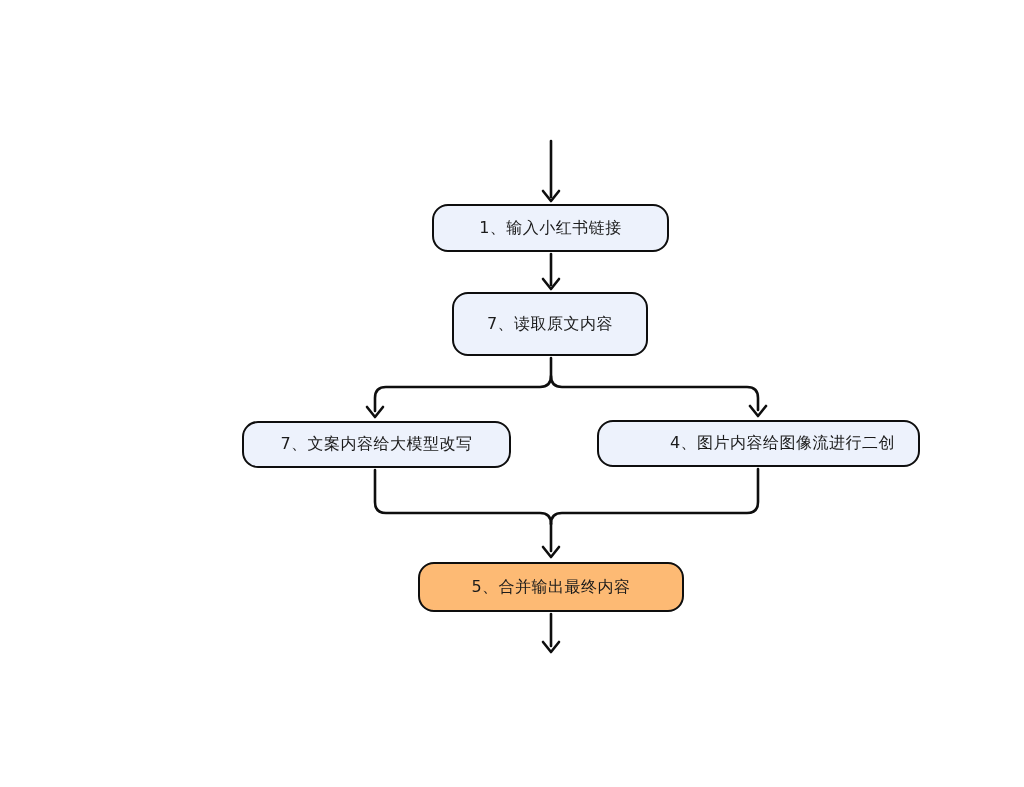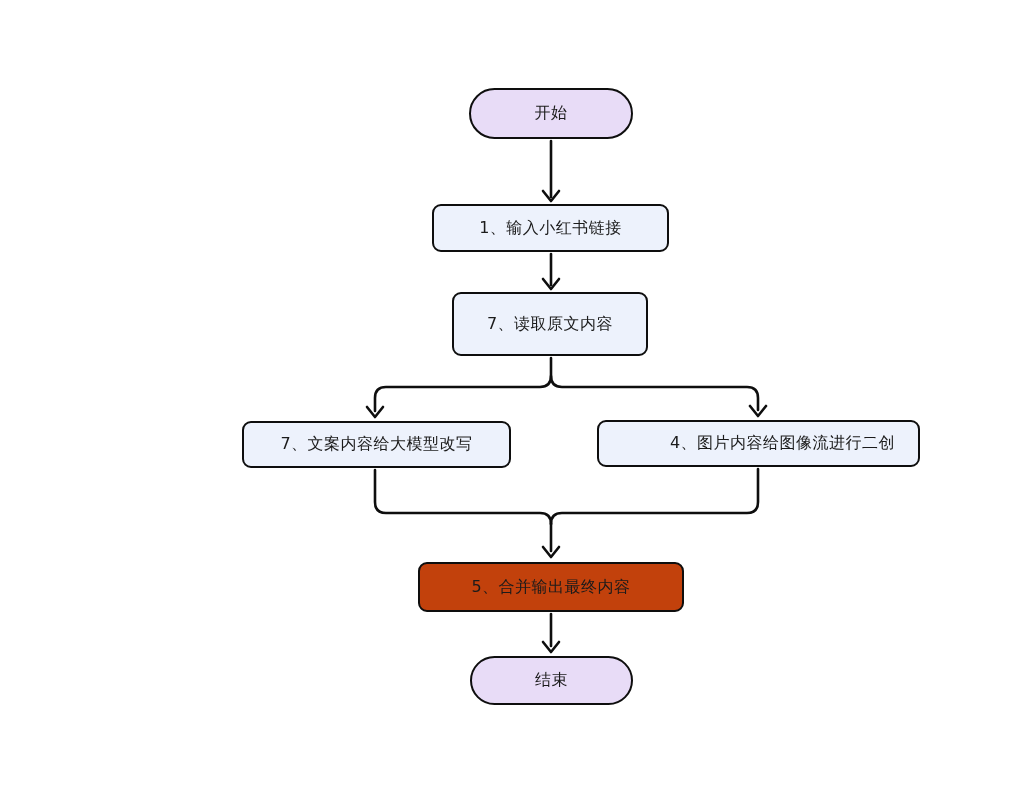--- a/index.html
+++ b/index.html
@@ -34,21 +34,21 @@
     display: flex;
     align-items: center;
     justify-content: center;
     box-sizing: border-box;
     border: 2.6px solid #0e0e0e;
     color: #1b1b1b;
     font-size: 16px;
     letter-spacing: 0.5px;
     white-space: nowrap;
   }
-  .node.process { border-radius: 9px; }
+  .node.process { border-radius: 16px; }
   .node.terminal { border-radius: 26px; }
 
   #node-start { left: 469px; top: 88px;  width: 164px; height: 51px; }
   #node-step1 { left: 432px; top: 204px; width: 237px; height: 48px; }
   #node-step2 { left: 452px; top: 292px; width: 196px; height: 64px; }
   #node-step3 { left: 242px; top: 421px; width: 269px; height: 47px; }
   #node-step4 { left: 597px; top: 420px; width: 323px; height: 47px; }
   #node-step5 { left: 418px; top: 562px; width: 266px; height: 50px; }
   #node-end   { left: 470px; top: 656px; width: 163px; height: 49px; }
 </style>
@@ -88,41 +88,35 @@
       <path d="M551 524 L551 551"></path>
       <path d="M543 547 L551 557 L559 547"></path>
     </g>
 
     <g>
       <path d="M551 614 L551 646"></path>
       <path d="M543 642 L551 652 L559 642"></path>
     </g>
   </svg>
 
-  <div class="node terminal" id="node-start" style="background-color: rgb(232, 220, 247);">
-    <span>开始</span>
-  </div>
 
   <div class="node process" id="node-step1" style="background-color: rgb(237, 242, 252);">
     <span>1、输入小红书链接</span>
   </div>
 
   <div class="node process" id="node-step2" style="background-color: rgb(237, 242, 252);">
     <span>7、读取原文内容</span>
   </div>
 
   <div class="node process" id="node-step3" style="background-color: rgb(237, 242, 252);">
     <span>7、文案内容给大模型改写</span>
   </div>
 
   <div class="node process" id="node-step4" style="background-color: rgb(237, 242, 252); padding-left: 48px;">
     <span>4、图片内容给图像流进行二创</span>
   </div>
 
-  <div class="node process" id="node-step5" style="background-color: #c2410c;">
+  <div class="node process" id="node-step5" style="background-color: #fdba74;">
     <span>5、合并输出最终内容</span>
   </div>
 
-  <div class="node terminal" id="node-end" style="background-color: rgb(232, 220, 247);">
-    <span>结束</span>
-  </div>
 
 </div>
 
 </body></html>

